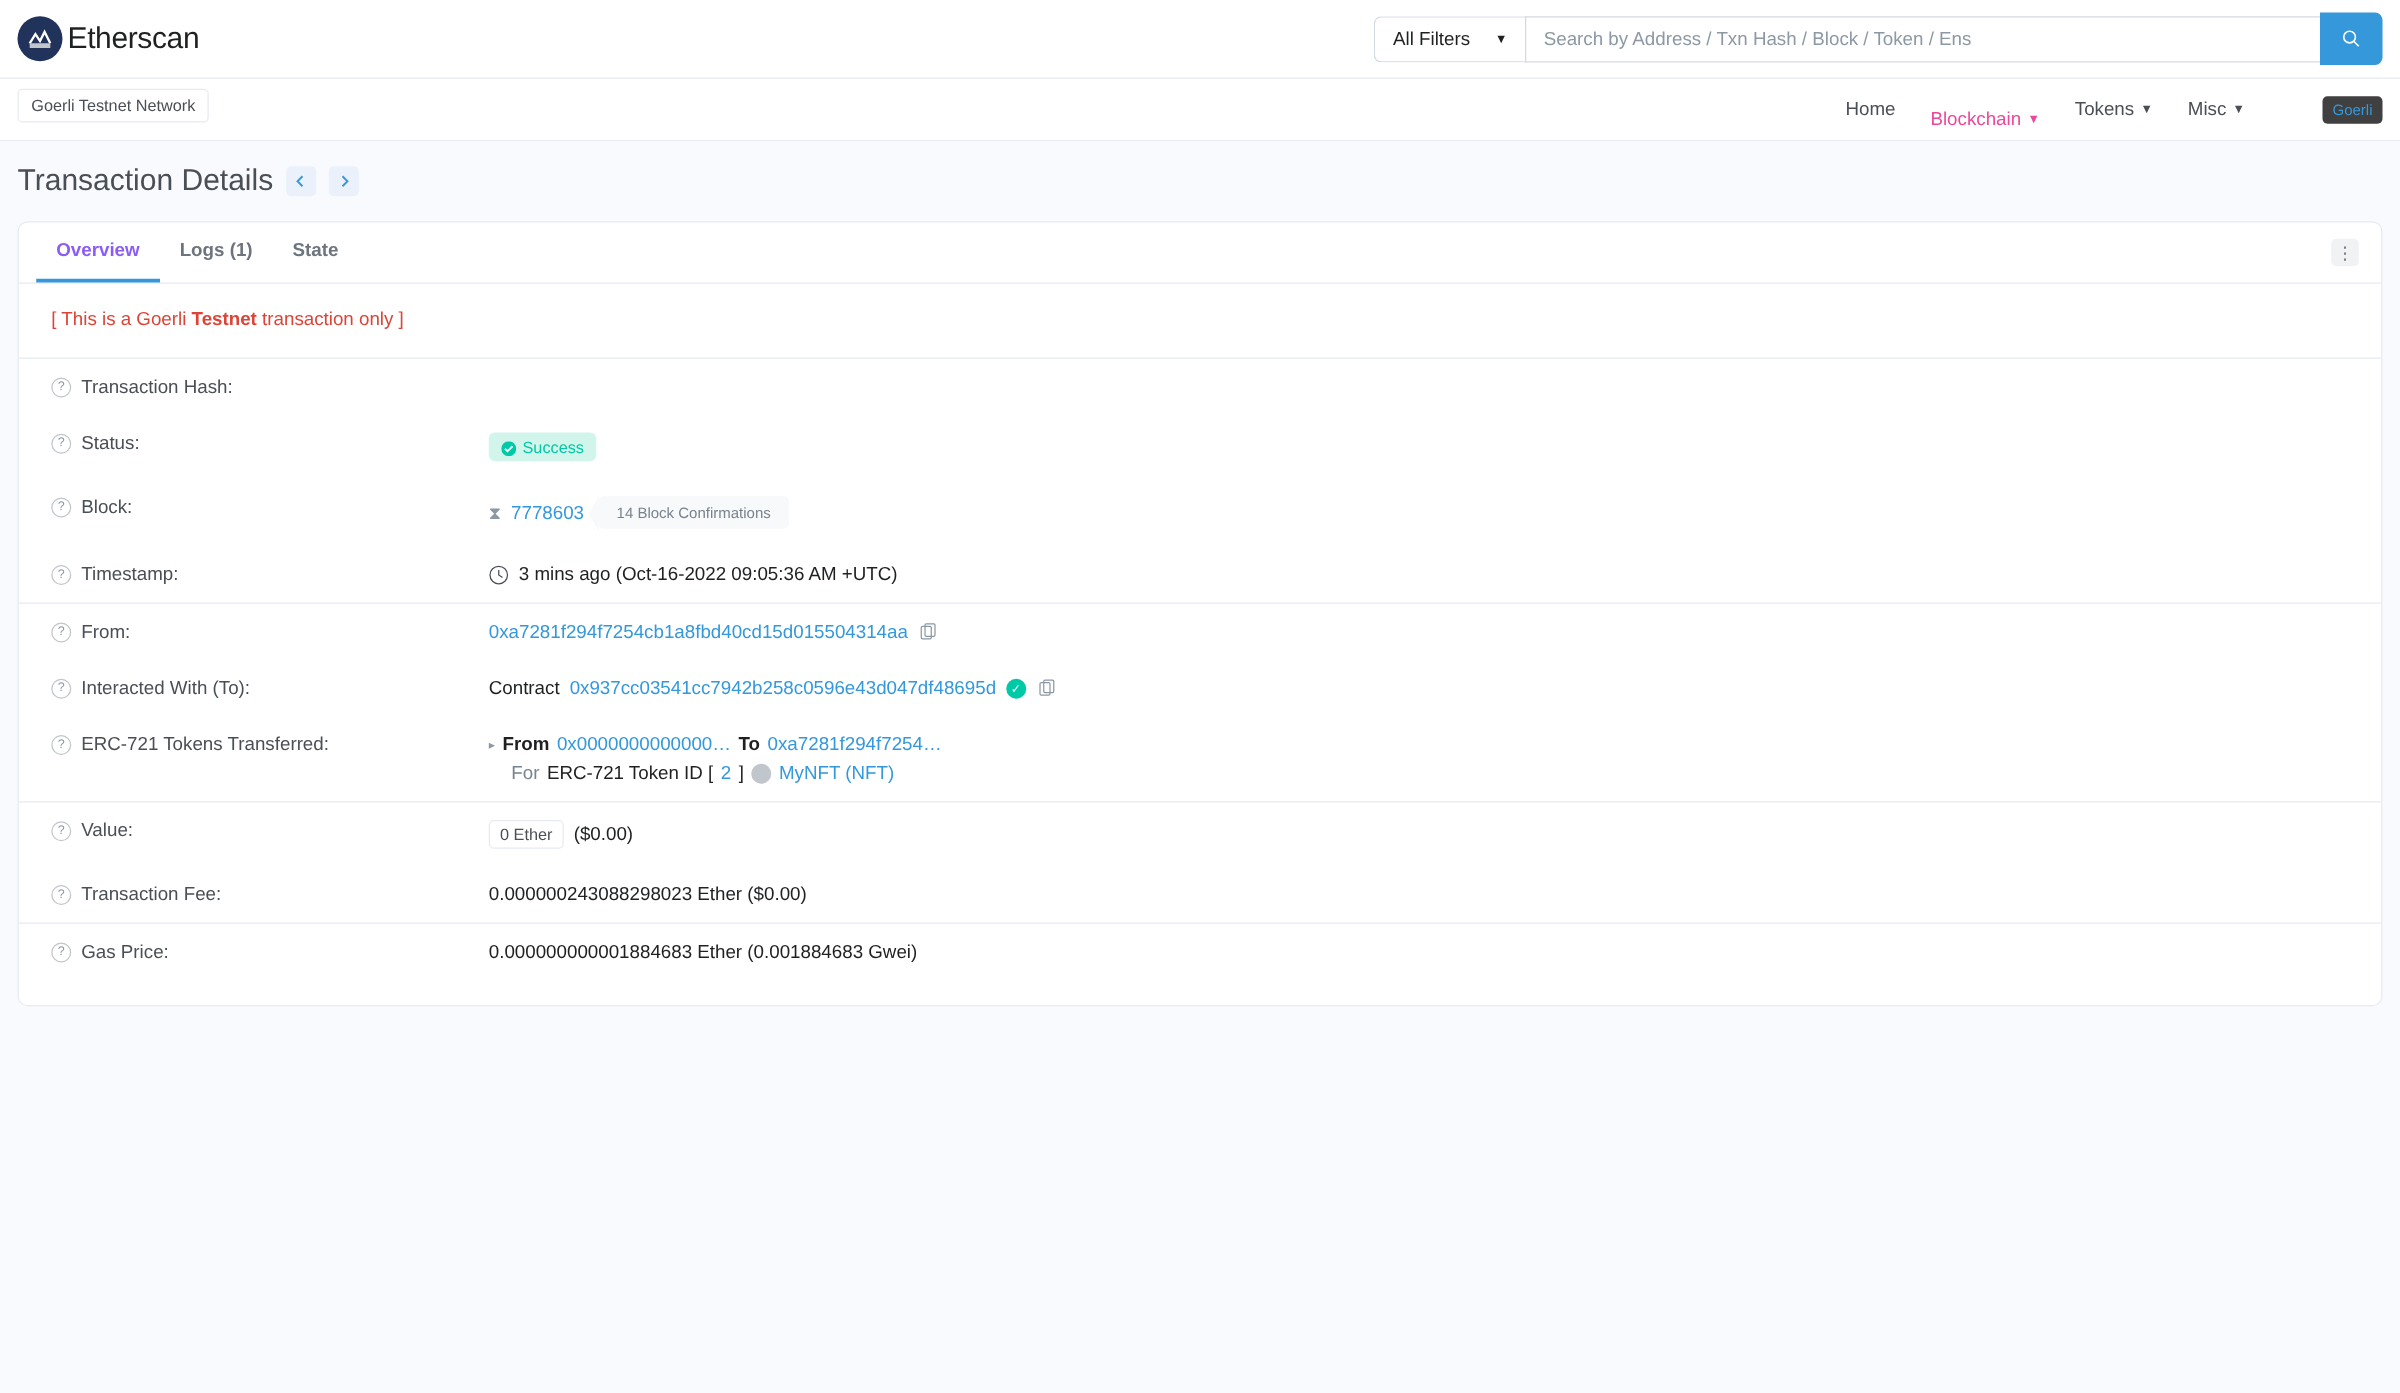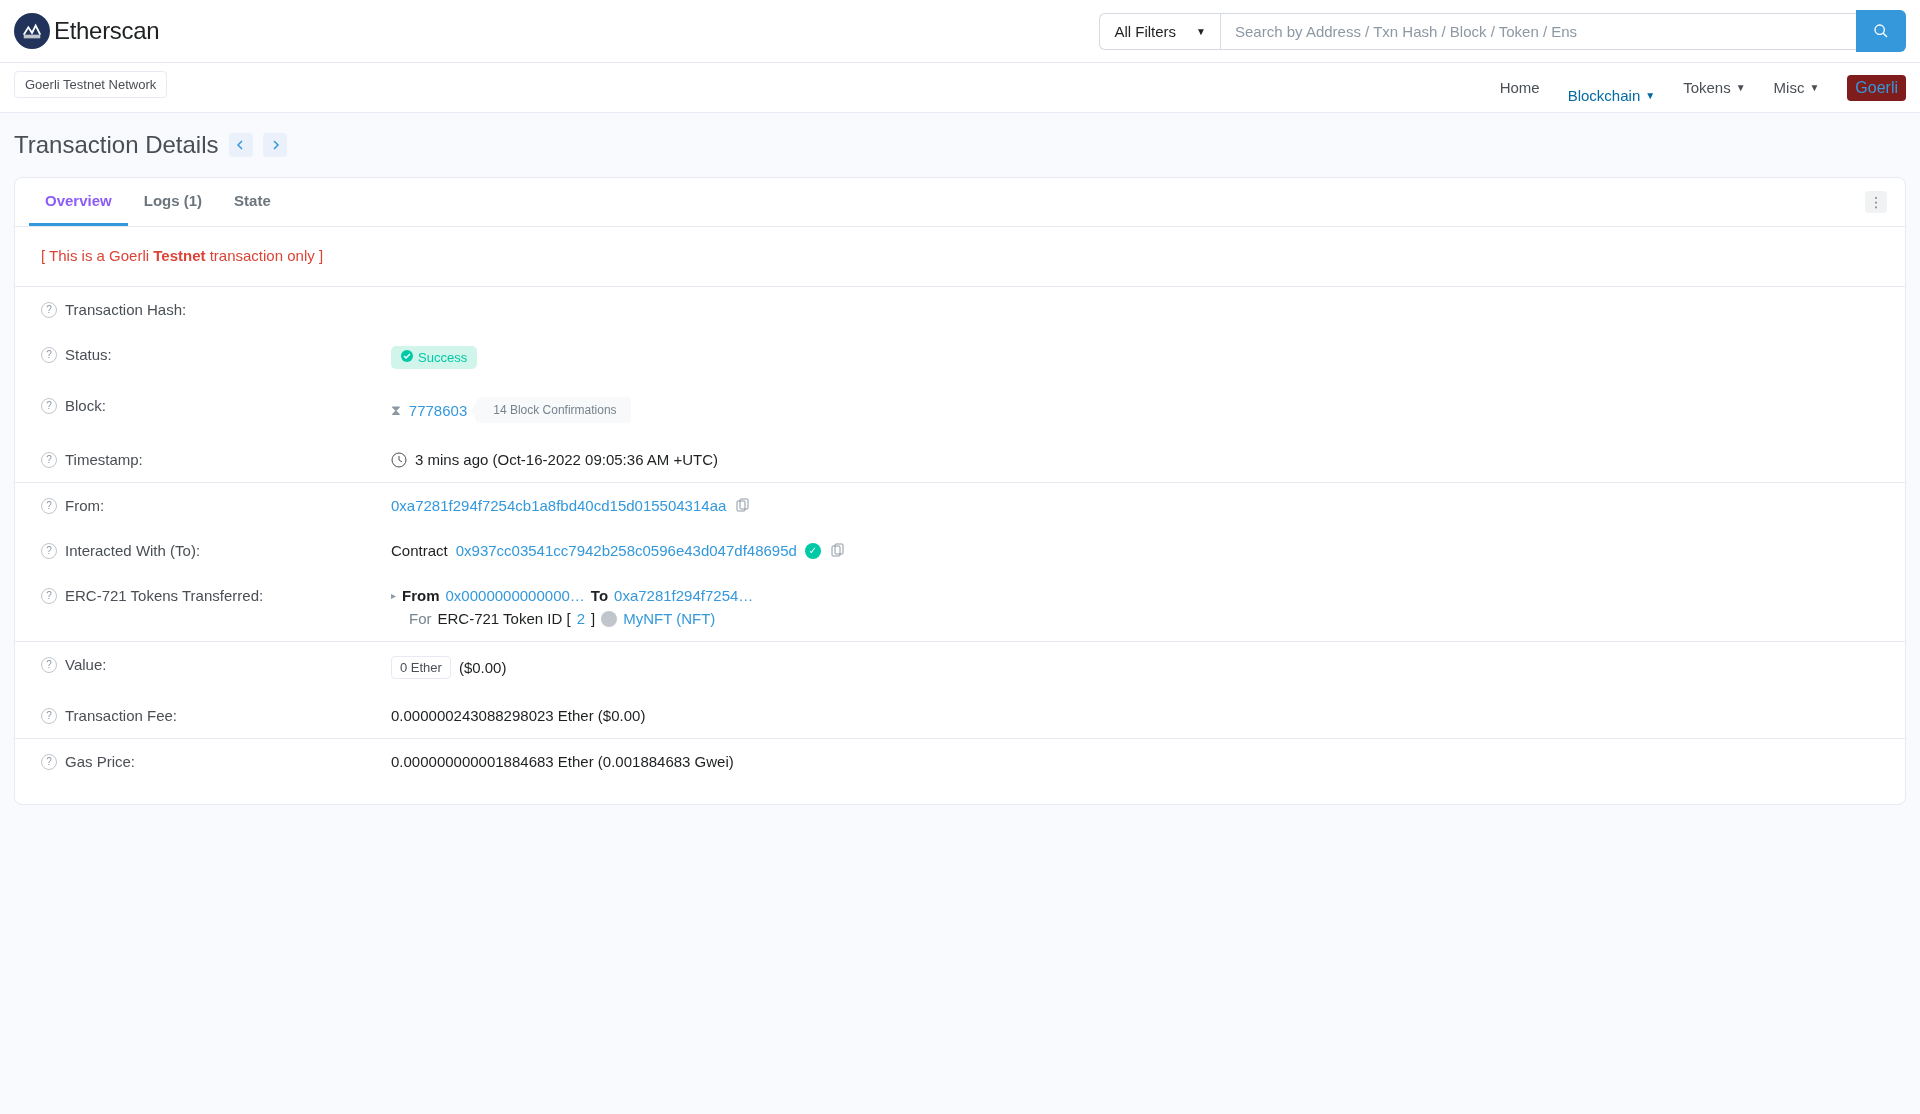--- a/index.html
+++ b/index.html
@@ -11,41 +11,41 @@
 .logo-text { font-size: 24px; font-weight: 500; color: #1e2022; letter-spacing: -0.3px; }
 .search-area { margin-left: auto; display: flex; align-items: center; gap: 0; }
 .filter-dropdown { display: flex; align-items: center; gap: 20px; border: 1px solid #d5dae2; border-right: none; border-radius: 6px 0 0 6px; padding: 9px 14px; font-size: 15px; color: #1e2022; cursor: pointer; }
 .search-input { border: 1px solid #d5dae2; border-right: none; padding: 9px 14px; font-size: 15px; width: 636px; outline: none; }
 .search-input::placeholder { color: #8c98a4; }
 .search-btn { background: #3498db; border: none; border-radius: 0 6px 6px 0; width: 50px; height: 42px; display: flex; align-items: center; justify-content: center; cursor: pointer; }
 .subheader { display: flex; align-items: flex-start; padding: 8px 14px; border-bottom: 1px solid #e7eaf3; }
 .network-badge { border: 1px solid #e7eaf3; border-radius: 4px; padding: 5px 10px; font-size: 13px; color: #4a4f55; }
 .nav { margin-left: auto; display: flex; align-items: center; gap: 28px; }
 .nav-item { font-size: 15px; color: #4a4f55; cursor: pointer; display: flex; align-items: center; gap: 5px; }
-.nav-item.active { color: #0369a1; margin-top: 16px; }
-.net-badge { background: #7f1d1d; color: #3498db; border-radius: 4px; padding: 4px 8px; font-size: 16px; cursor: pointer; }
+.nav-item.active { color: #ec4899; margin-top: 16px; }
+.net-badge { background: #404040; color: #3498db; border-radius: 4px; padding: 4px 8px; font-size: 12px; cursor: pointer; margin-left: 34px; }
 .page-body { background: #f8fafd; padding: 18px 14px; min-height: 100vh; }
 .page-title-row { display: flex; align-items: center; gap: 10px; margin-bottom: 18px; }
 .page-title { font-size: 24px; font-weight: 500; color: #4a4f55; }
 .nav-arrow { background: #eaf1fb; border-radius: 4px; width: 24px; height: 24px; display: flex; align-items: center; justify-content: center; cursor: pointer; color: #3498db; }
 .card { background: #fff; border: 1px solid #e7eaf3; border-radius: 8px; }
 .tabs { display: flex; align-items: center; padding: 0 14px; border-bottom: 1px solid #e7eaf3; }
 .tab { padding: 14px 16px; font-size: 15px; font-weight: 600; color: #6c757e; cursor: pointer; border-bottom: 3px solid transparent; }
 .tab.active { color: #8b5cf6; border-bottom-color: #3498db; }
 .tab-more { margin-left: auto; background: #f1f2f4; border-radius: 4px; width: 22px; height: 22px; display: flex; align-items: center; justify-content: center; cursor: pointer; color: #6c757e; font-size: 14px; margin-right: 4px; }
 .content { padding: 20px 26px; }
 .warning { color: #db4437; font-size: 15px; margin-bottom: 22px; }
 .warning b { font-weight: 700; }
 .hr { border: none; border-top: 1px solid #e7eaf3; margin: 0 -26px; }
 .row { display: flex; padding: 14px 0; align-items: flex-start; }
 .row-label { width: 350px; display: flex; align-items: center; gap: 8px; font-size: 15px; color: #4a4f55; }
 .row-value { flex: 1; font-size: 15px; color: #1e2022; display: flex; align-items: center; gap: 8px; flex-wrap: wrap; }
 .help-icon { width: 16px; height: 16px; border: 1px solid #c0c6cc; border-radius: 50%; display: inline-flex; align-items: center; justify-content: center; font-size: 10px; color: #8c98a4; flex-shrink: 0; }
 .copy-icon { width: 16px; height: 16px; cursor: pointer; color: #8c98a4; display: inline-flex; }
-.status-pill { background: #d1f5ea; color: #00c9a7; border-radius: 5px; padding: 4px 10px; font-size: 13px; display: inline-flex; align-items: flex-start; gap: 5px; }
+.status-pill { background: #d1f5ea; color: #00c9a7; border-radius: 5px; padding: 4px 10px; font-size: 13px; display: inline-flex; align-items: flex-end; gap: 5px; }
 .link { color: #3498db; cursor: pointer; }
 .block-conf { background: #f8f9fa; color: #77838f; font-size: 12px; padding: 6px 14px; border-radius: 4px; position: relative; margin-left: 4px; }
 .block-conf::before { content: ''; position: absolute; left: -8px; top: 0; border-top: 14px solid transparent; border-bottom: 14px solid transparent; border-right: 8px solid #f8f9fa; }
 .hourglass { color: #8c98a4; font-size: 14px; }
 .clock-icon { width: 16px; height: 16px; display: inline-flex; color: #4a4f55; }
 .verify-badge { width: 16px; height: 16px; background: #00c9a7; border-radius: 50%; display: inline-flex; align-items: center; justify-content: center; color: #fff; font-size: 10px; }
 .value-pill { border: 1px solid #e7eaf3; border-radius: 4px; padding: 3px 8px; font-size: 13px; color: #4a4f55; }
 .token-icon { width: 16px; height: 16px; background: #c0c6cc; border-radius: 50%; display: inline-block; }
 .caret-small { color: #8c98a4; font-size: 10px; }
 .chevron-down { font-size: 10px; color: inherit; }

